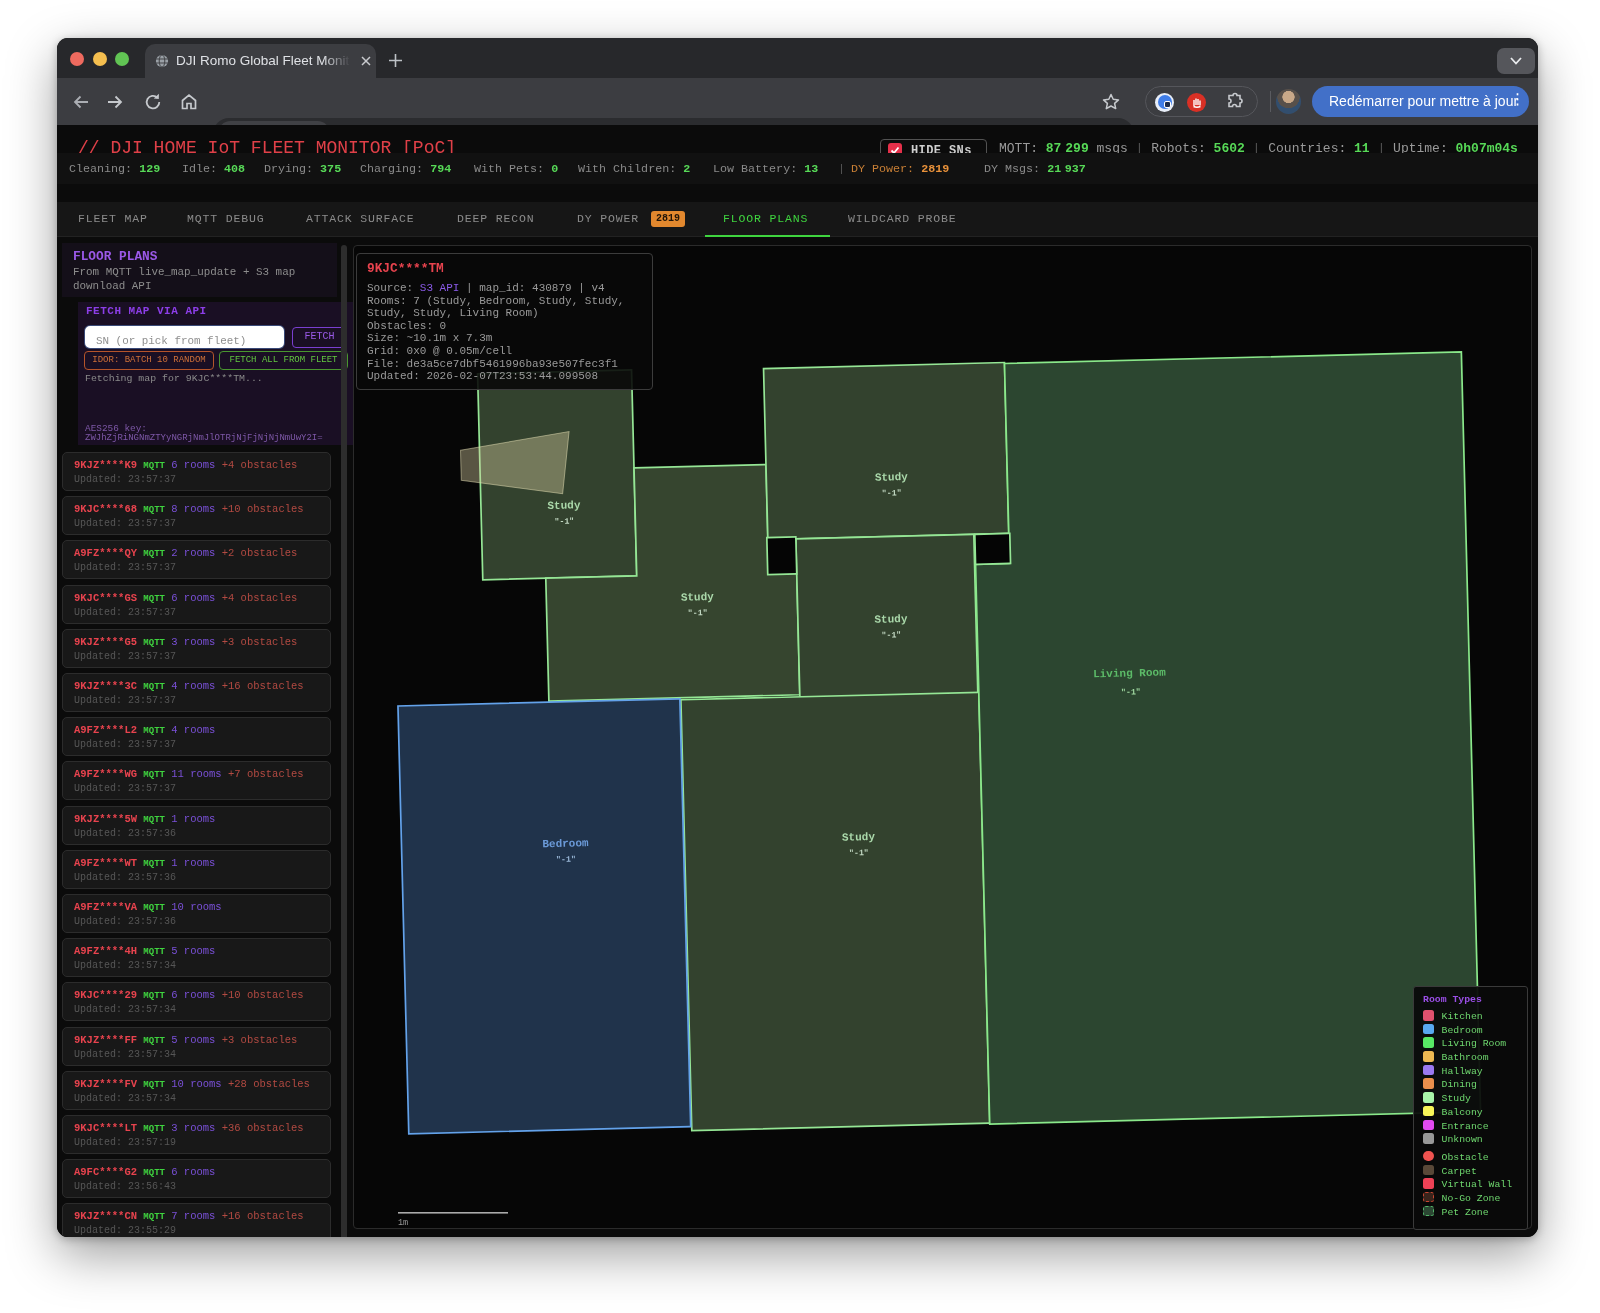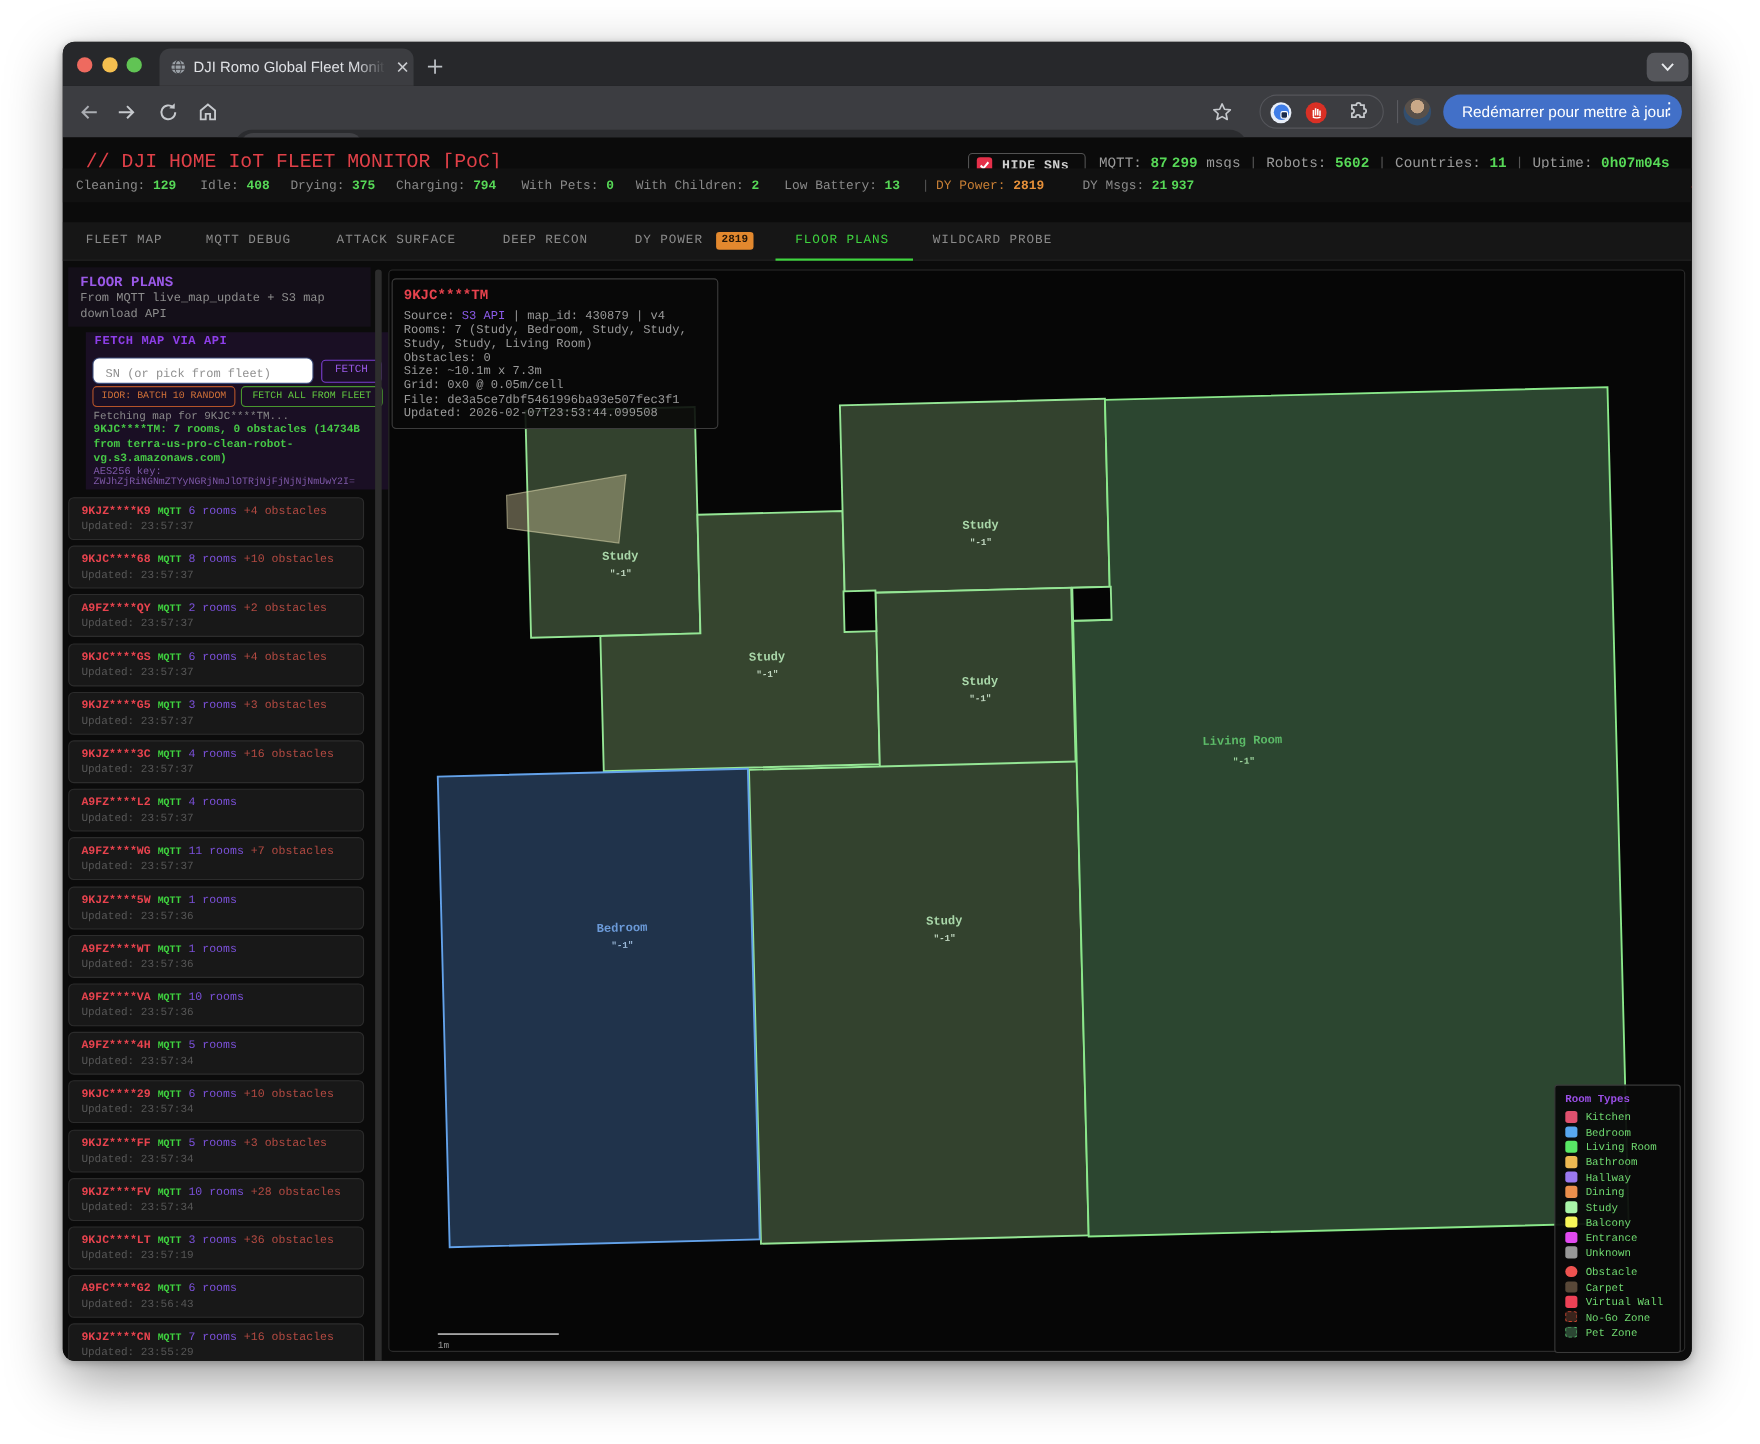--- a/index.html
+++ b/index.html
@@ -162,21 +162,20 @@
     </div>
     <div class="fetchbox mono">
       <div class="abs" style="left:8px;top:3px;font-size:11px;font-weight:bold;color:#8d3ee8;letter-spacing:0.5px">FETCH MAP VIA API</div>
       <div class="abs" style="left:7px;top:24px;width:199px;height:22px;background:#ffffff;border:6px solid #ffffff;border-radius:5px;box-shadow:0 0 0 1px #3a4a78">
         <div class="abs" style="left:5px;top:3px;font-size:10.9px;color:#8f8f8f">SN (or pick from fleet)</div>
       </div>
       <div class="abs" style="left:214px;top:25px;width:55px;height:21px;border:1.5px solid #7a3fd0;border-radius:4px;font-size:10px;color:#9a5ae8;text-align:center;line-height:18px">FETCH</div>
       <div class="abs" style="left:6px;top:49px;width:130px;height:19px;border:1.5px solid #b5542a;border-radius:4px;font-size:9px;color:#cf7038;text-align:center;line-height:16px">IDOR: BATCH 10 RANDOM</div>
       <div class="abs" style="left:141px;top:49px;width:129px;height:19px;border:1.5px solid #49962f;border-radius:4px;font-size:9px;color:#63c940;text-align:center;line-height:16px">FETCH ALL FROM FLEET</div>
       <div class="abs" style="left:7px;top:71px;font-size:9.9px;color:#8a8a8a">Fetching map for 9KJC****TM...</div>
-      <div class="abs" style="left:7px;top:83px;font-size:10.1px;line-height:13px;font-weight:bold;color:#46c846;width:260px">9KJC****TM: 7 rooms, 0 obstacles (14734B from terra-us-pro-clean-robot-vg.s3.amazonaws.com)</div>
       <div class="abs" style="left:7px;top:121px;font-size:9.4px;color:#7e58a8">AES256 key:</div>
       <div class="abs" style="left:7px;top:131px;font-size:9px;color:#7e58a8">ZWJhZjRiNGNmZTYyNGRjNmJlOTRjNjFjNjNjNmUwY2I=</div>
     </div>
     <div class="abs" style="left:284px;top:120px;width:6px;height:1079px;background:#2d2d2d;border-radius:3px"></div>
     <div id="cards">
       <div class="card mono" style="top:327.0px">
         <div class="l1"><span class="sn">9KJZ****K9</span> <span class="mq">MQTT</span> <span class="rm">6 rooms</span> <span class="ob">+4 obstacles</span></div>
         <div class="l2">Updated: 23:57:37</div>
       </div>
       <div class="card mono" style="top:371.2px">

